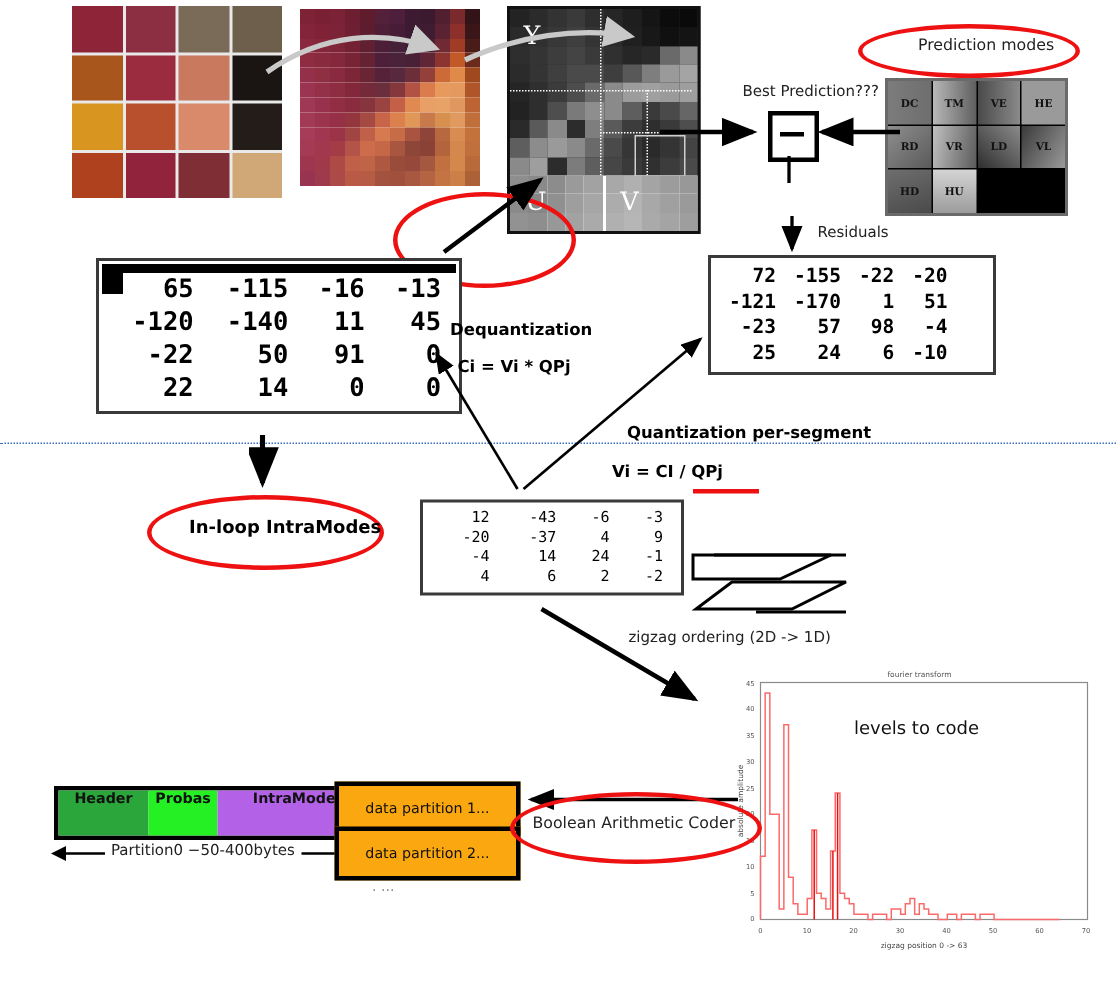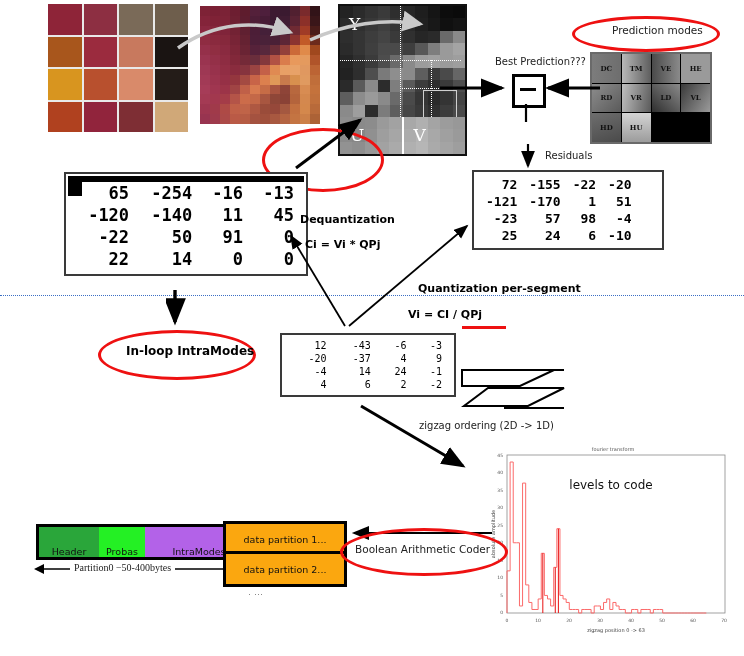--- a/index.html
+++ b/index.html
@@ -51,22 +51,22 @@
   .m-mid td{font-size:13px;font-weight:bold;}
   .m-small td{font-size:10px;}
   .corner-blk{position:absolute;left:2px;top:2px;width:14px;height:20px;background:#000;}
   .top-blk{position:absolute;left:16px;top:2px;right:2px;height:6px;background:#000;}
 
   
   .ell{position:absolute;border:3px solid #ee1111;border-radius:50%;}
 
   
   .partbar{display:flex;border:3px solid #000;height:30px;width:214px;}
-  .partbar div{display:flex;align-items:flex-end;justify-content:center;
-               font-size:9.5px;font-weight:normal;color:#111;}
+  .partbar div{display:flex;align-items:flex-start;justify-content:center;
+               font-size:9.5px;font-weight:bold;color:#111;}
   .dp{border:3px solid #000;background:#FBA70F;width:118px;height:30px;
       display:flex;align-items:center;justify-content:center;
       font-size:9.5px;color:#111;}
   .redline{stroke:#fb6a6a;stroke-width:1;fill:none;}
   .redline2{stroke:#e81010;stroke-width:1;fill:none;}
   .tick{font-size:4.5px;fill:#555;font-family:"DejaVu Sans","Liberation Sans",sans-serif;}
   .axlab{font-size:5px;fill:#444;font-family:"DejaVu Sans","Liberation Sans",sans-serif;}
   .chtitle{font-size:5px;fill:#555;font-family:"DejaVu Sans","Liberation Sans",sans-serif;}
   .levels{font-size:12px;fill:#111;font-family:"DejaVu Sans","Liberation Sans",sans-serif;}
 
@@ -484,21 +484,21 @@
     </table>
 </div>
 
 <div class="abs matrix m-big" style="left:64px;top:172px;width:228px;">
   <div class="corner-blk"></div>
   <div class="top-blk"></div>
   <table style="margin-top:4px;width:100%;">
     <tbody>
         <tr>
           <td>65</td>
-          <td>-254</td>
+          <td>-115</td>
           <td>-16</td>
           <td>-13</td>
         </tr>
     <tr>
           <td>-120</td>
           <td>-140</td>
           <td>11</td>
           <td>45</td>
         </tr>
     <tr>
@@ -628,21 +628,21 @@
   </div>
   <div style="background:#b362e8;flex:1;">
     <span>IntraModes</span>
   </div>
 </div>
 <svg class="abs" width="218" height="22" style="left:34px;top:558px;">
   <line x1="8" y1="11" x2="202" y2="11" stroke="#000" stroke-width="1.6"></line>
   <path d="M0,11 L10,6 L10,16 Z" fill="#000"></path>
   <path d="M210,11 L200,6 L200,16 Z" fill="#000"></path>
 </svg>
-<div class="abs lbl-n" style="left:70px;top:562px;background:#fff;padding:0 4px;font-size:10px;font-family:Liberation Serif, serif;">Partition0 −50-400bytes</div>
+<div class="abs lbl-n" style="left:70px;top:562px;background:#fff;padding:0 4px;font-size:10px;">Partition0 −50-400bytes</div>
 
 <div class="abs dp" style="left:223px;top:521px;">
   <span>data partition 1...</span>
 </div>
 <div class="abs dp" style="left:223px;top:551px;">
   <span>data partition 2...</span>
 </div>
 <div class="abs lbl-sm" style="left:248px;top:586px;color:#888;">. ...</div>
 
 <svg class="abs" width="160" height="20" style="left:340px;top:524px;">

